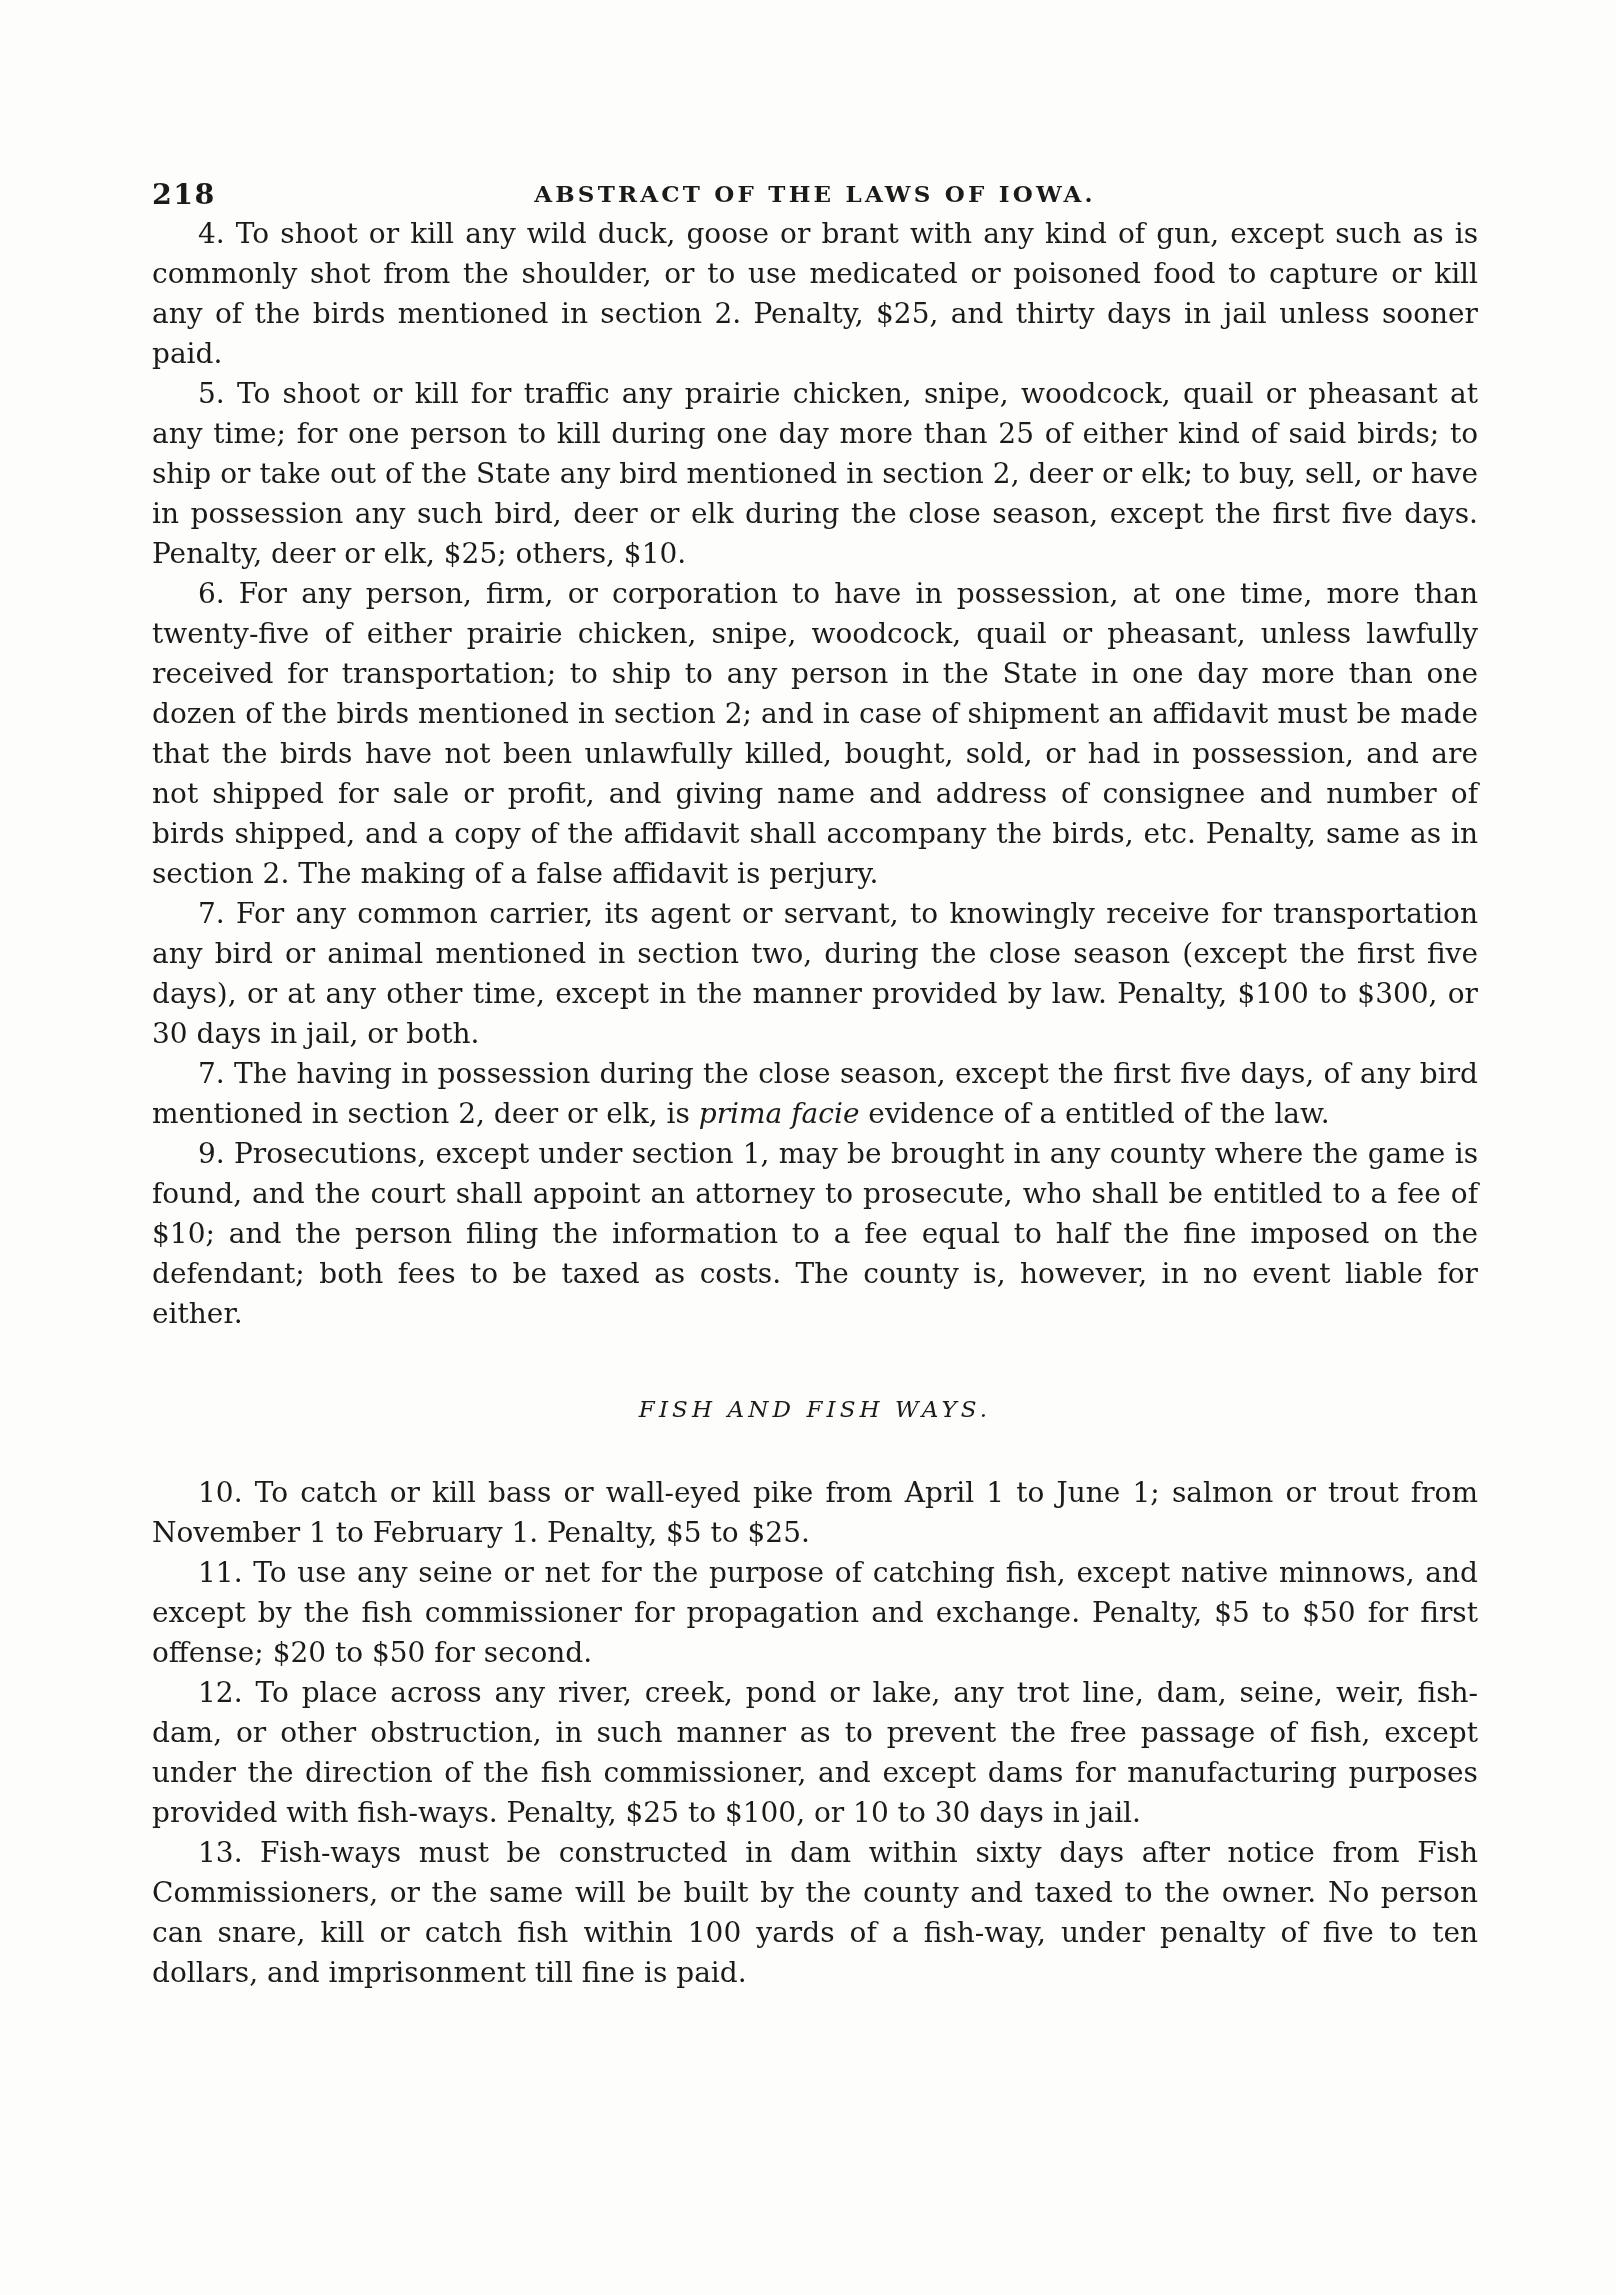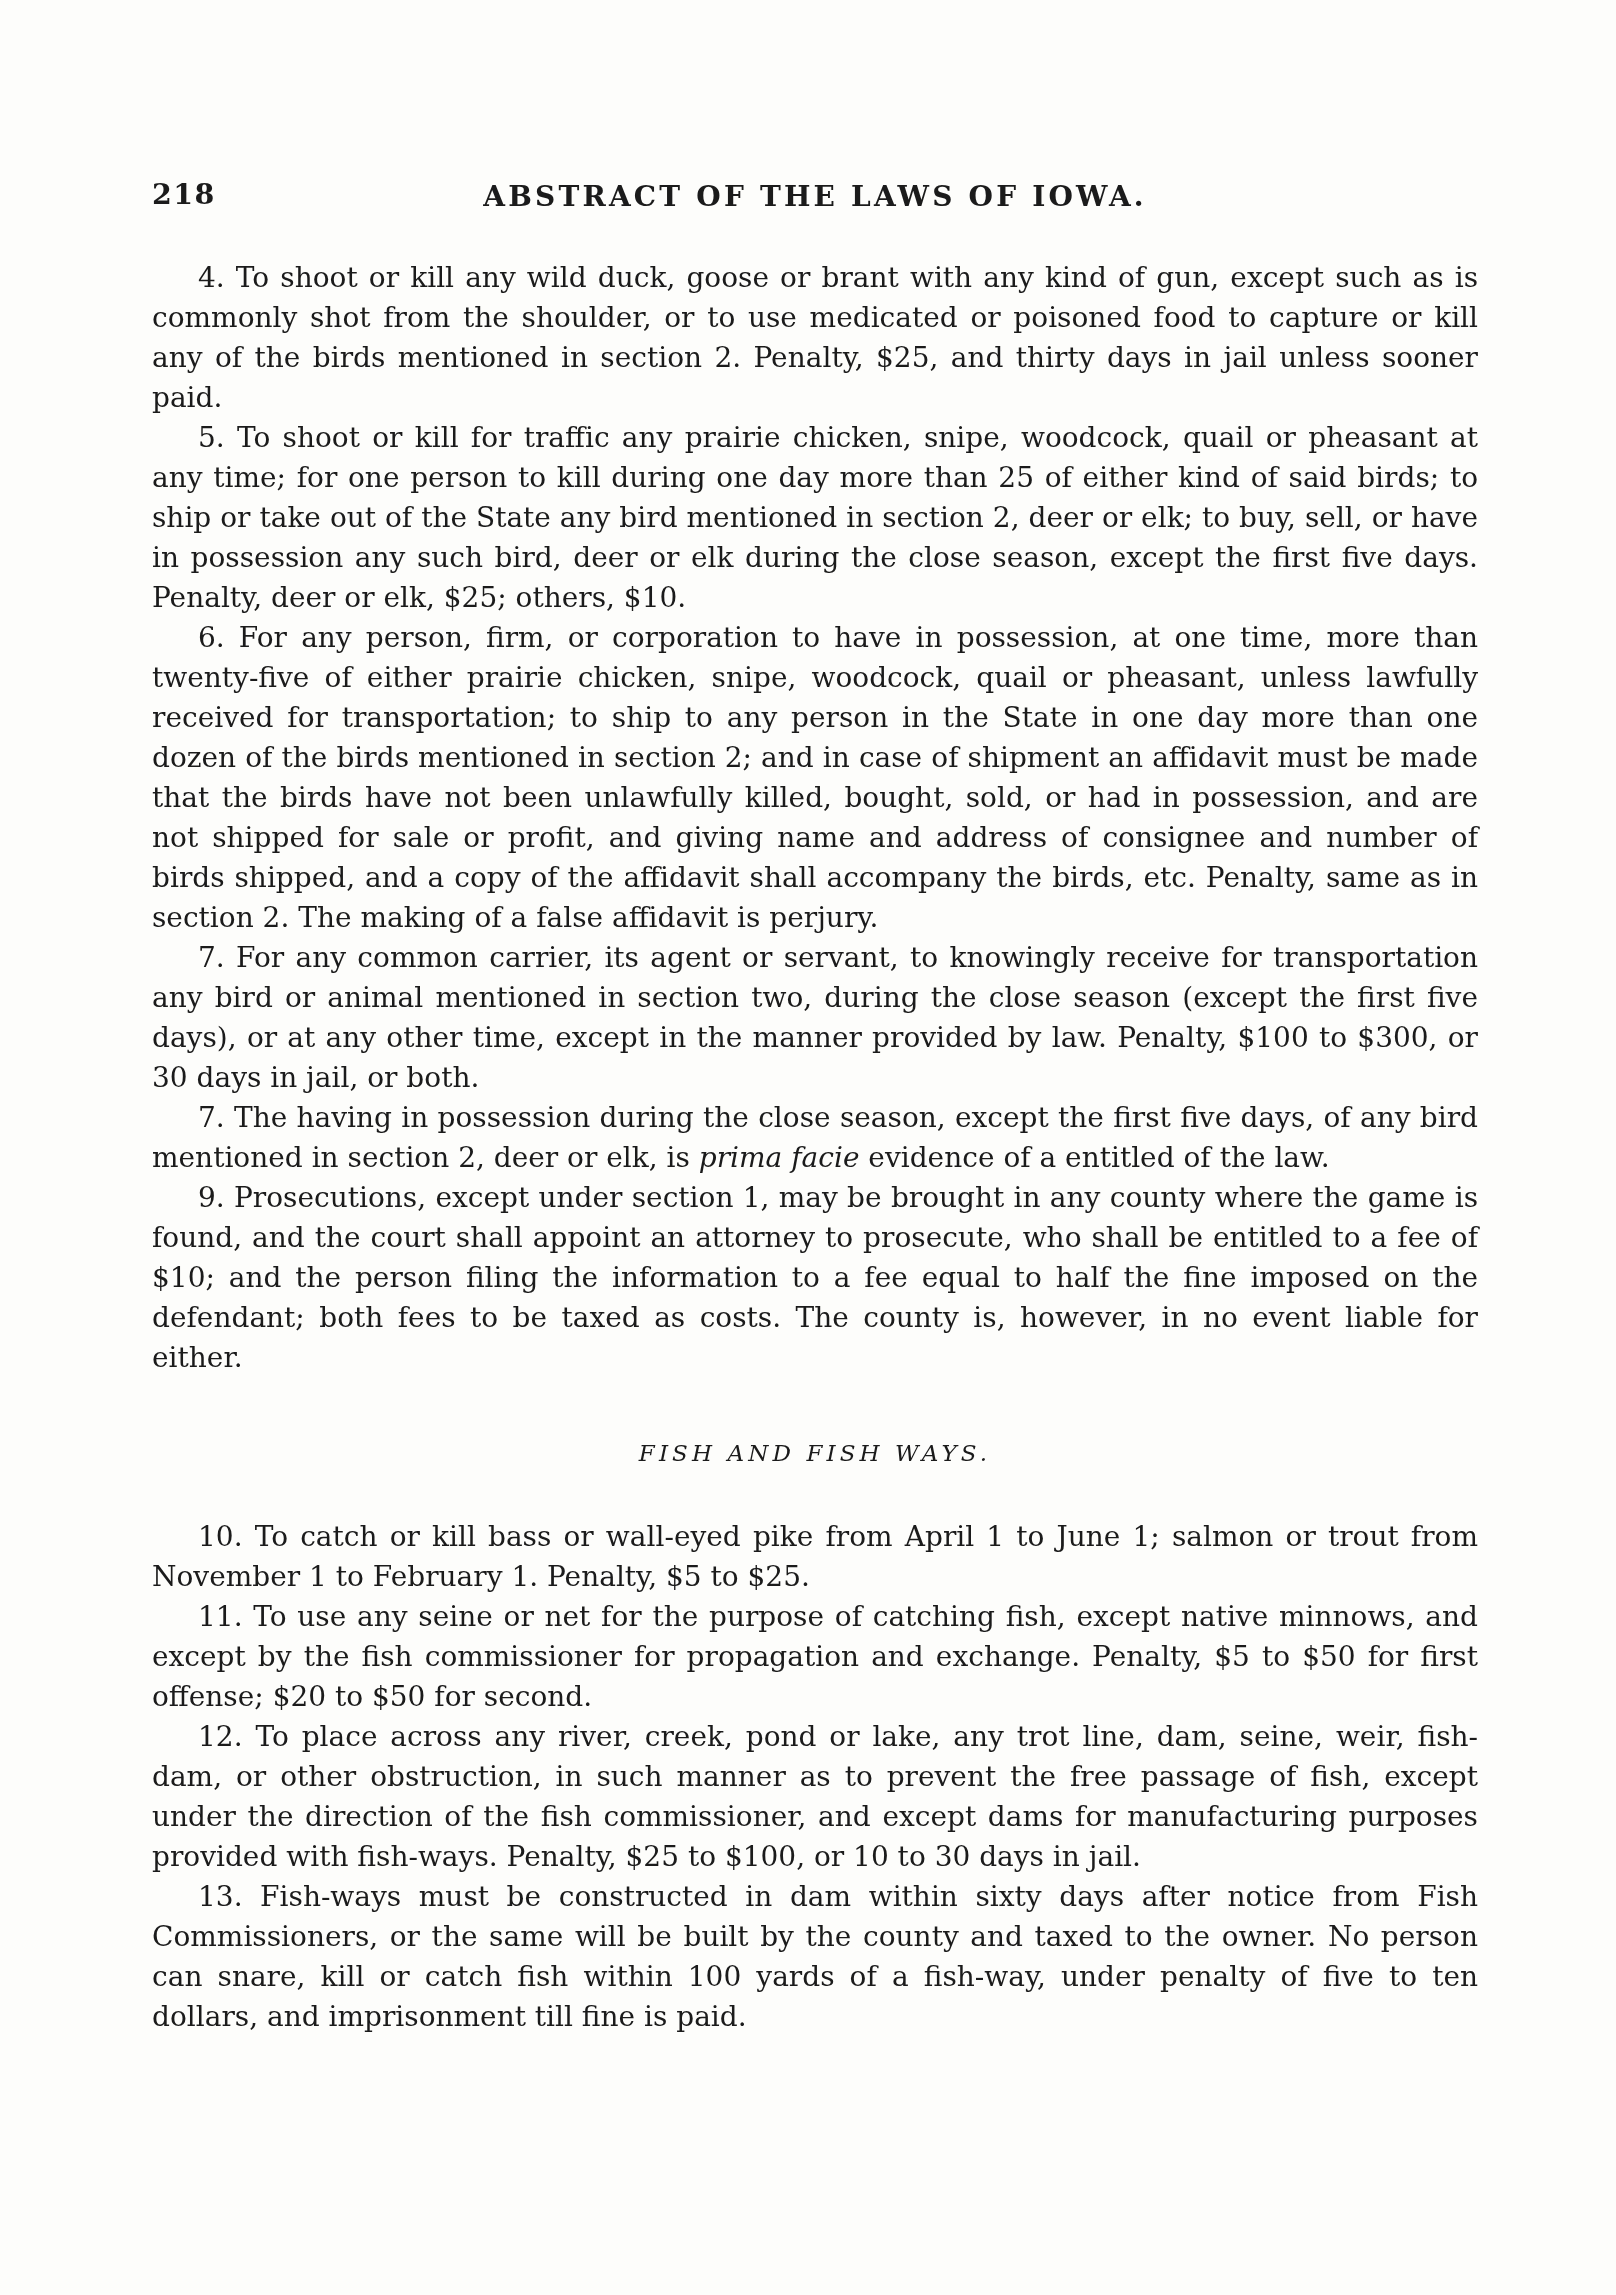--- a/index.html
+++ b/index.html
@@ -17,37 +17,36 @@
       position: relative;
       width: 100%;
       height: 100%;
       box-sizing: border-box;
       padding: 177px 138px 55px 152px;
       background: #fdfdfb;
     }
     .page-header {
       position: relative;
       height: 37px;
-      margin-bottom: 44px;
     }
     .page-number {
       position: absolute;
       left: 0;
       top: 0;
       font-size: 28.5px;
       font-weight: bold;
       letter-spacing: 1.4px;
     }
     .running-title {
       position: absolute;
       left: 0;
       right: 0;
       top: 2.8px;
       text-align: center;
-      font-size: 28px;
+      font-size: 23px;
       font-weight: bold;
       letter-spacing: 3.2px;
       white-space: nowrap;
     }
     .text-block {
       font-size: 28px;
       line-height: 40px;
       text-align: justify;
     }
     .para {

